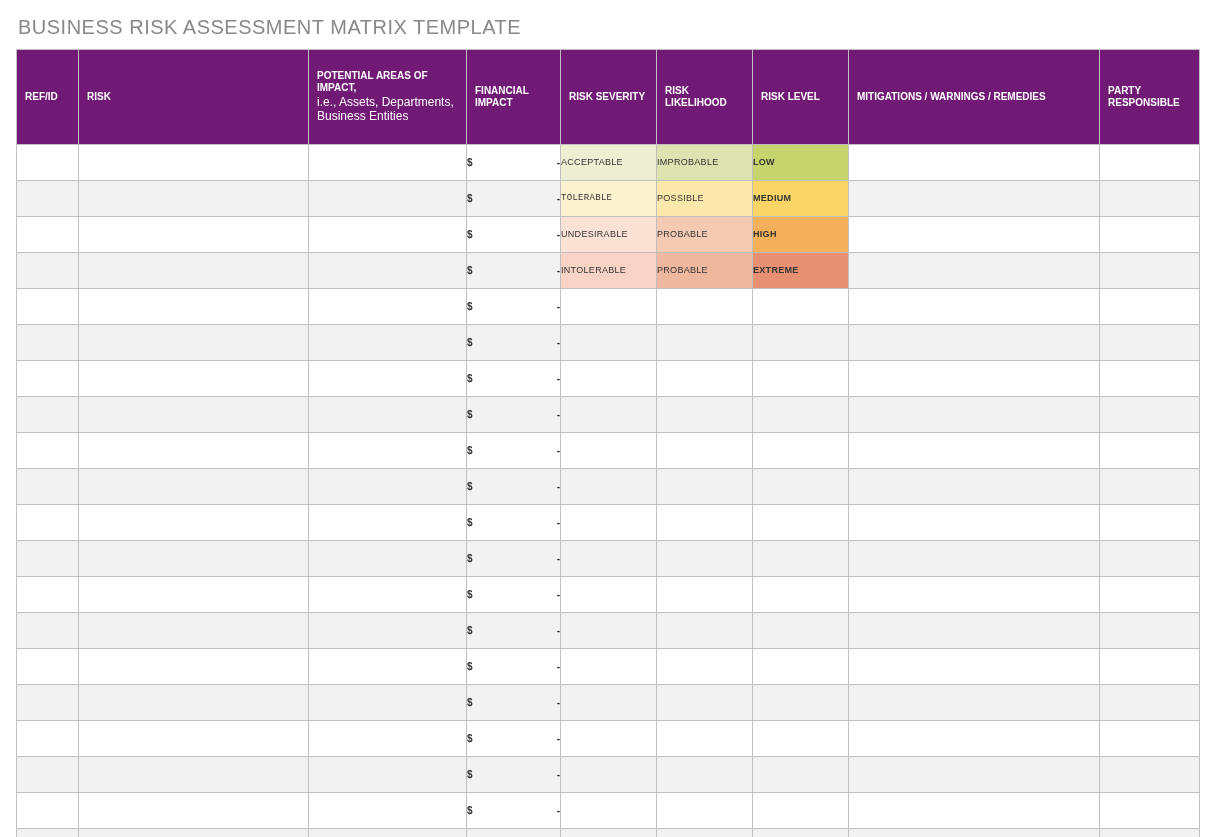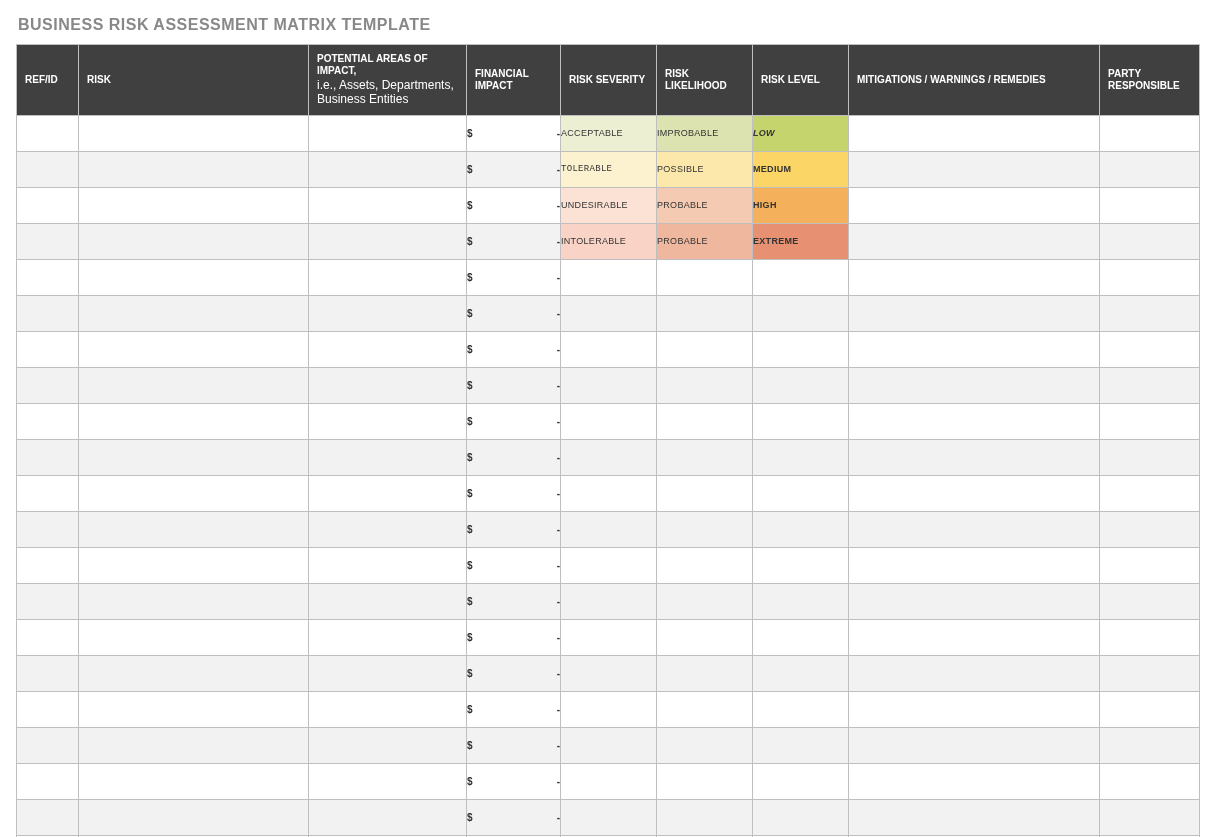--- a/index.html
+++ b/index.html
@@ -6,44 +6,44 @@
   body {
     margin: 0;
     padding: 16px;
     font-family: Arial, Helvetica, sans-serif;
     background: #fff;
     color: #333;
   }
   .title {
     font-family: "Arial Narrow", Arial, sans-serif;
     font-stretch: condensed;
-    font-size: 16px;
-    font-weight: bold;
+    font-size: 20px;
+    font-weight: normal;
     letter-spacing: 0.5px;
     color: #888;
     margin: 0 0 10px 2px;
   }
   table.matrix {
     border-collapse: collapse;
     width: 1183px;
     table-layout: fixed;
   }
   table.matrix th, table.matrix td {
     border: 1px solid #bfbfbf;
     padding: 0;
     height: 36px;
     vertical-align: middle;
   }
   table.matrix thead th {
-    background: #404040;
+    background: #701a75;
     color: #fff;
     font-size: 10px;
     font-weight: bold;
     text-align: left;
-    padding: 8px 8px;
+    padding: 20px 8px;
     height: 46px;
     vertical-align: middle;
     line-height: 1.2;
   }
   table.matrix thead th .sub {
     display: block;
     font-weight: normal;
     font-size: 12px;
     margin-top: 1px;
   }
@@ -80,21 +80,21 @@
   .sev-acceptable  { background-color: #ecefd2 !important; }
   .sev-tolerable   { background-color: #fdf2d0 !important; font-family: Liberation Mono, monospace; }
   .sev-undesirable { background-color: #fbe2d5 !important; }
   .sev-intolerable { background-color: #f8d3c6 !important; margin-top: 48px; }
 
   .lik-improbable  { background-color: #dce3b0 !important; }
   .lik-possible    { background-color: #fce8ab !important; margin-top: 10px; }
   .lik-probable-1  { background-color: #f4cab2 !important; }
   .lik-probable-2  { background-color: #efb79e !important; }
 
-  .lvl-low     { background-color: #c6d46e !important; font-style: italic; }
+  .lvl-low     { background-color: #c6d46e !important; }
   .lvl-medium  { background-color: #fbd666 !important; }
   .lvl-high    { background-color: #f4b05a !important; }
   .lvl-extreme { background-color: #e89172 !important; }
 
   td.plain { font-size: 10px; padding: 0 8px; }
 </style>
 </head>
 <body>
 
 <h1 class="title">BUSINESS RISK ASSESSMENT MATRIX TEMPLATE</h1>

